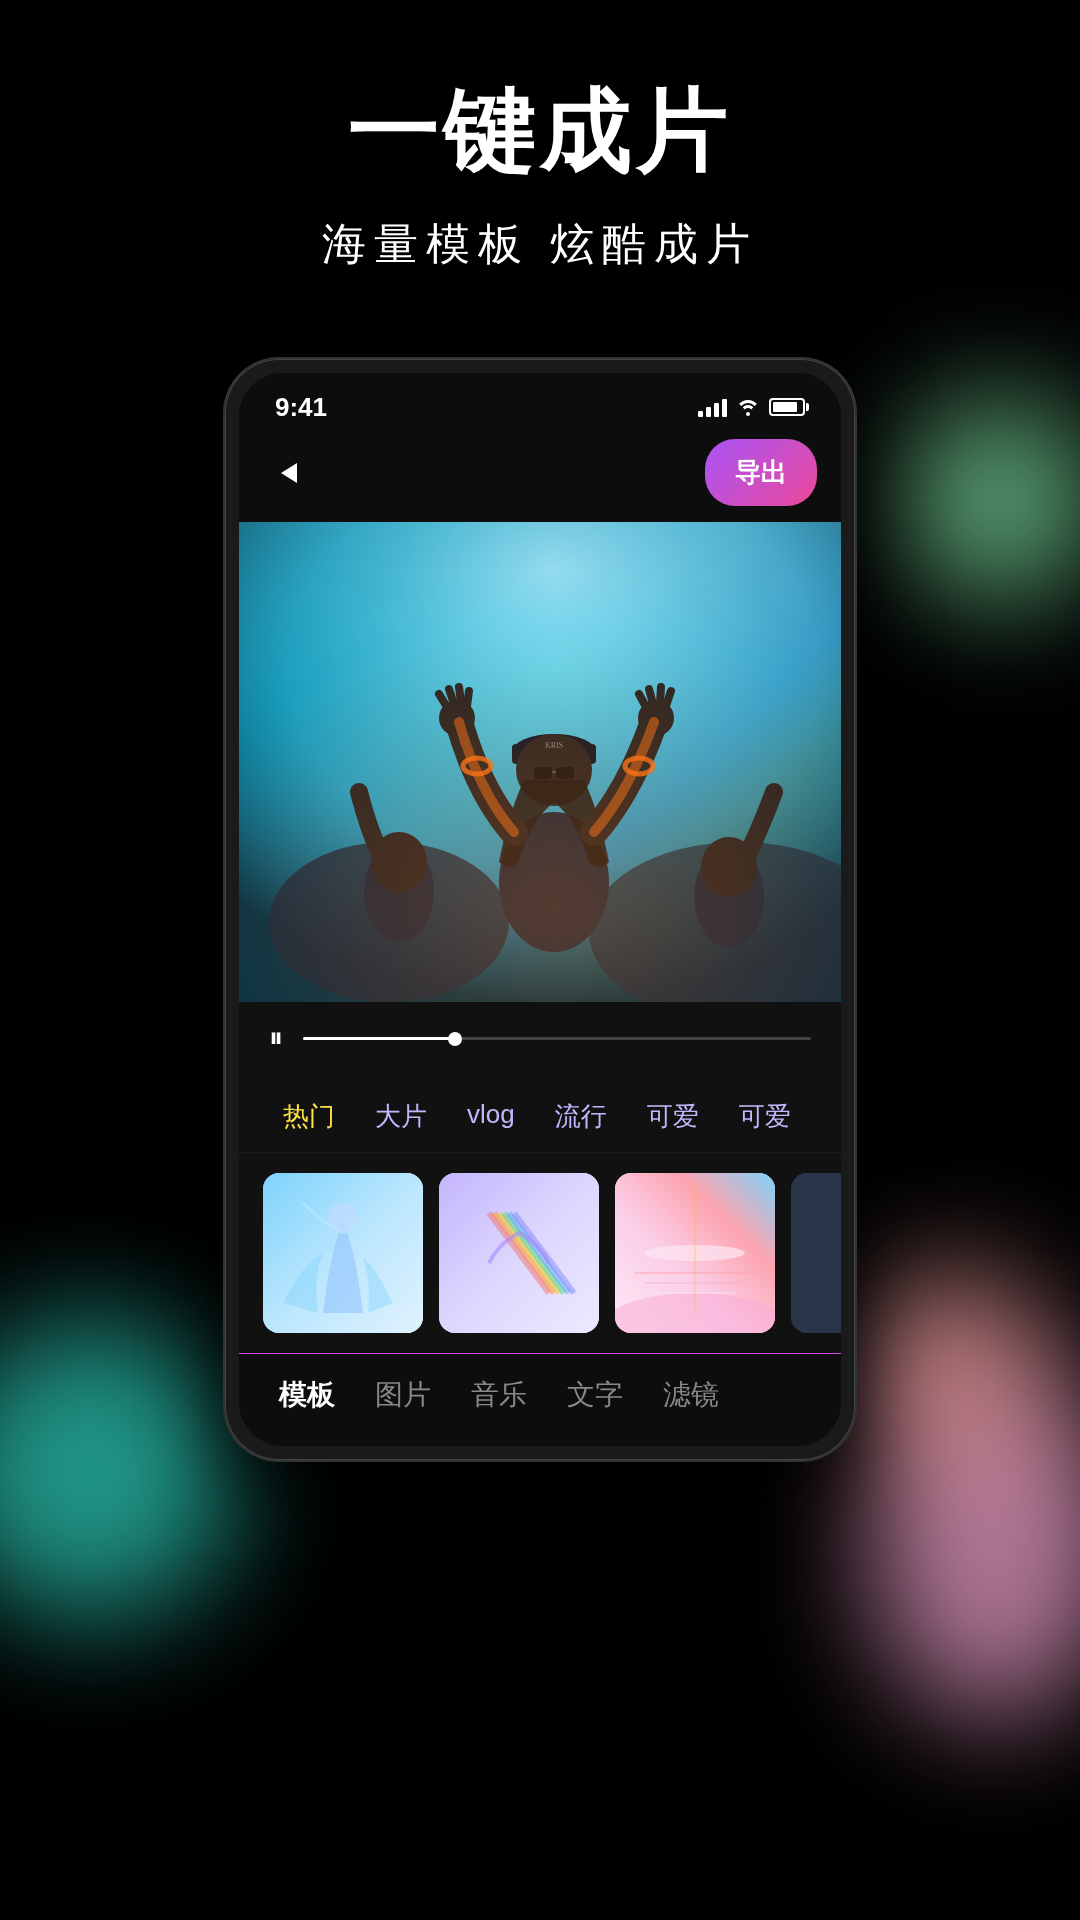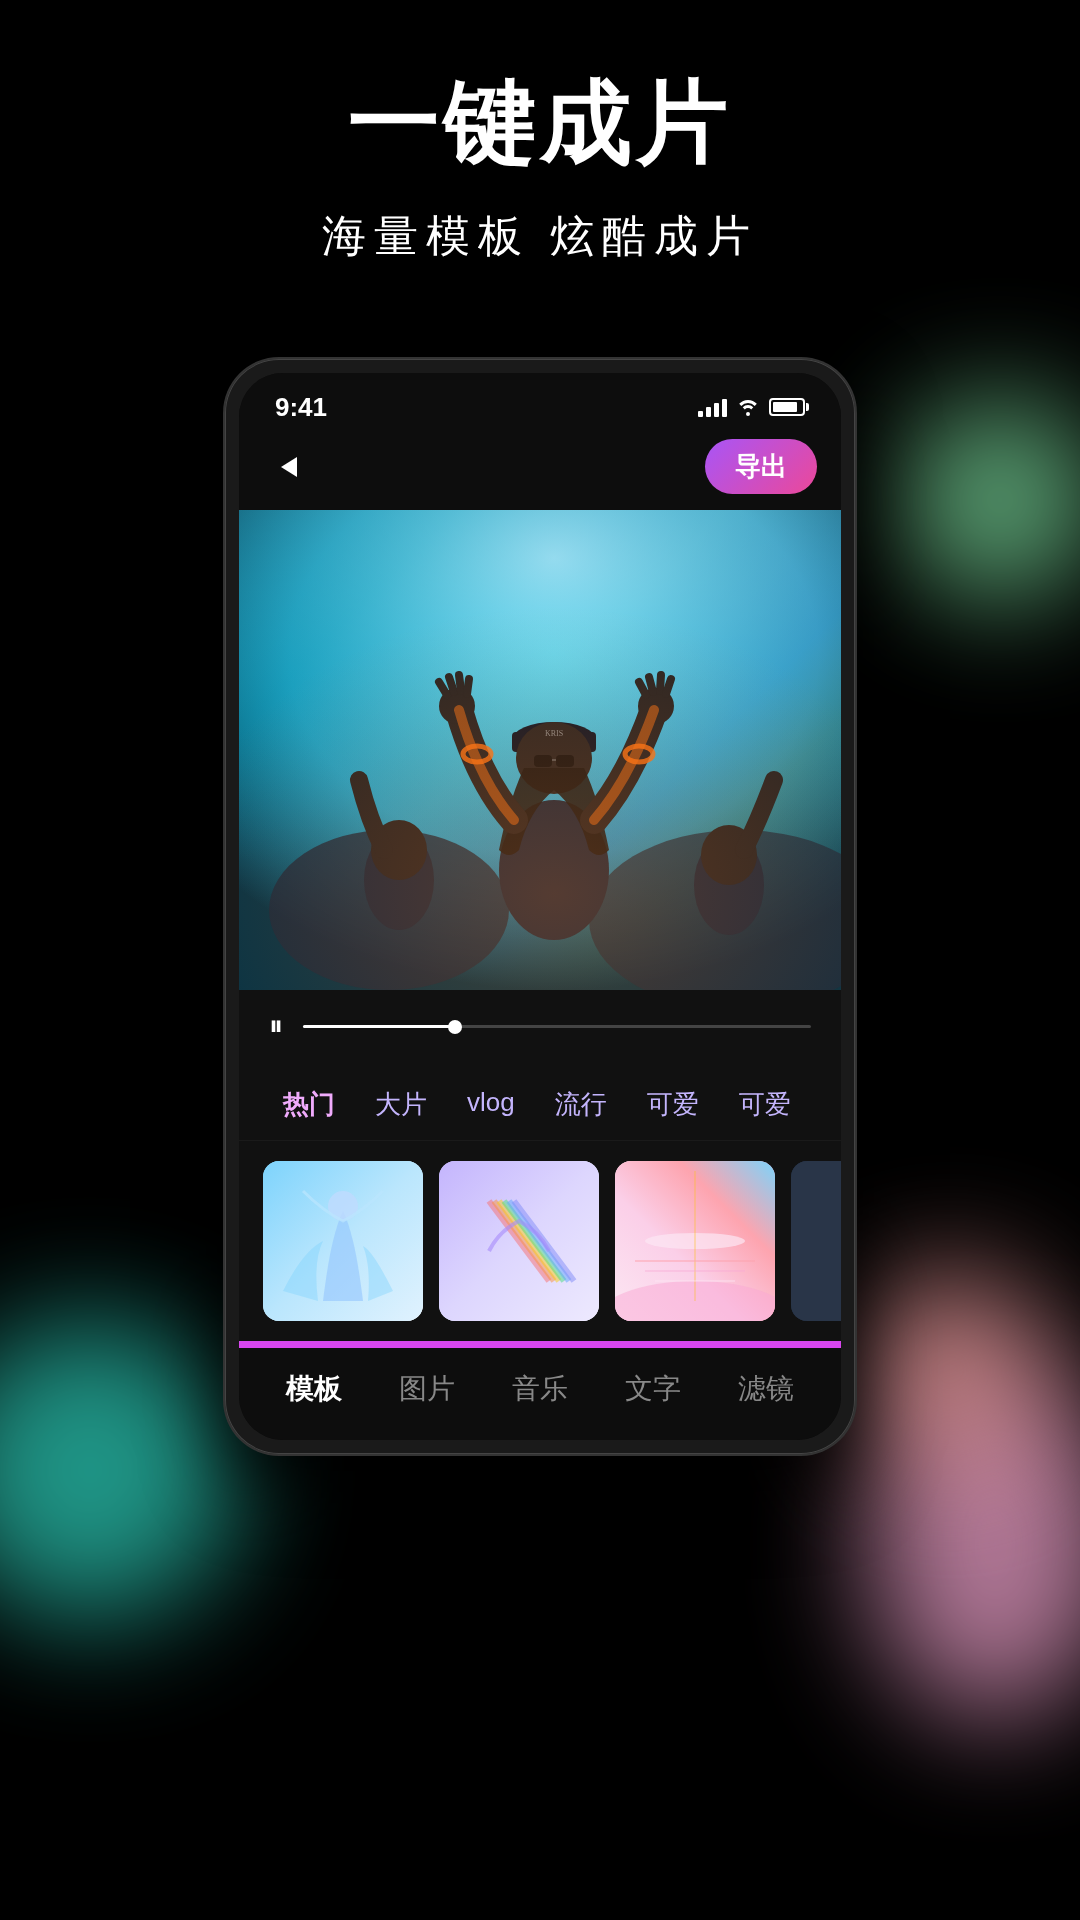--- a/index.html
+++ b/index.html
@@ -37,21 +37,21 @@
     }
     .bg-blob-peach {
       width: 200px; height: 200px;
       background: #fca5a5;
       bottom: 450px; right: 30px;
     }
 
     
     .top-section {
       position: absolute;
-      top: 72px;
+      top: 80px;
       left: 0; right: 0;
       text-align: center;
       z-index: 10;
     }
     .main-title {
       font-size: 92px;
       font-weight: 900;
       color: #fff;
       letter-spacing: 4px;
       line-height: 1.1;
@@ -169,21 +169,21 @@
       height: 0;
       border-style: solid;
       border-width: 10px 16px 10px 0;
       border-color: transparent #fff transparent transparent;
     }
     .export-btn {
       background: linear-gradient(135deg, #a855f7, #ec4899);
       color: #fff;
       font-size: 26px;
       font-weight: 600;
-      padding: 10px 30px;
+      padding: 16px 30px;
       border-radius: 30px;
       cursor: pointer;
     }
 
     
     .video-area {
       width: 100%;
       height: 480px;
       position: relative;
       overflow: hidden;
@@ -264,22 +264,22 @@
       border-bottom: 1px solid #1a1a1a;
     }
     .cat-tab {
       font-size: 26px;
       color: #c4b5fd;
       padding: 8px 20px;
       cursor: pointer;
       white-space: nowrap;
     }
     .cat-tab.active {
-      color: #f0abfc;
-      font-weight: 700;
+      color: #fde047;
+      font-weight: 400;
     }
 
     
     .templates-row {
       background: #111;
       display: flex;
       gap: 16px;
       padding: 20px 24px;
       overflow: hidden;
     }
@@ -301,24 +301,23 @@
     }
     .thumb-4 {
       background: linear-gradient(90deg, #1e293b 0%, #334155 100%);
       flex: 0 0 80px;
     }
 
     
     .bottom-nav {
       background: #0d0d0d;
       display: flex;
-      justify-content: center;
+      justify-content: flex-start;
       padding: 18px 20px 28px;
-      border-top: 7px solid #d946ef;
-      gap: 17px;
+      border-top: 1px solid #d946ef;
     }
     .nav-item {
       display: flex;
       align-items: center;
       justify-content: center;
       font-size: 28px;
       color: #888;
       cursor: pointer;
       padding: 4px 20px;
     }

